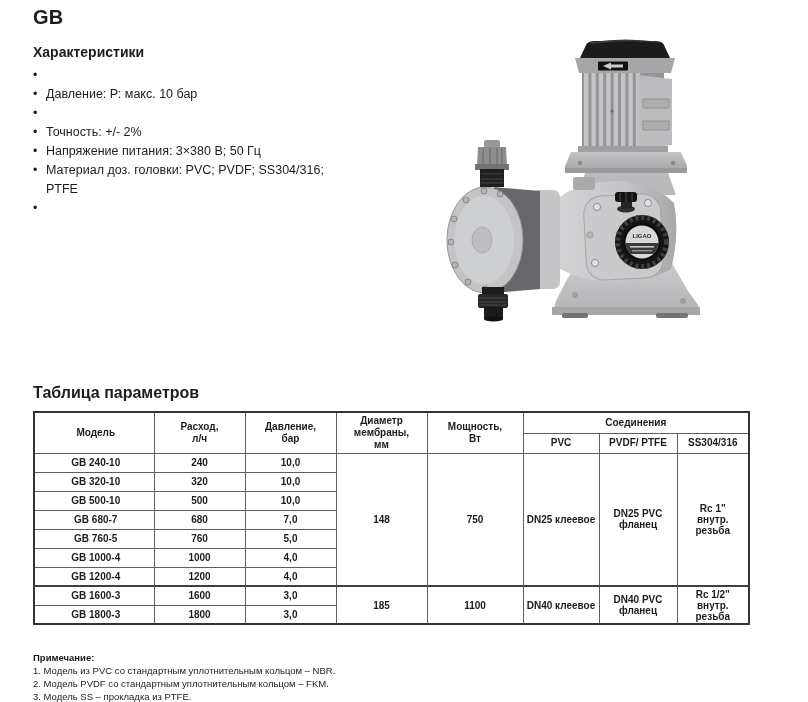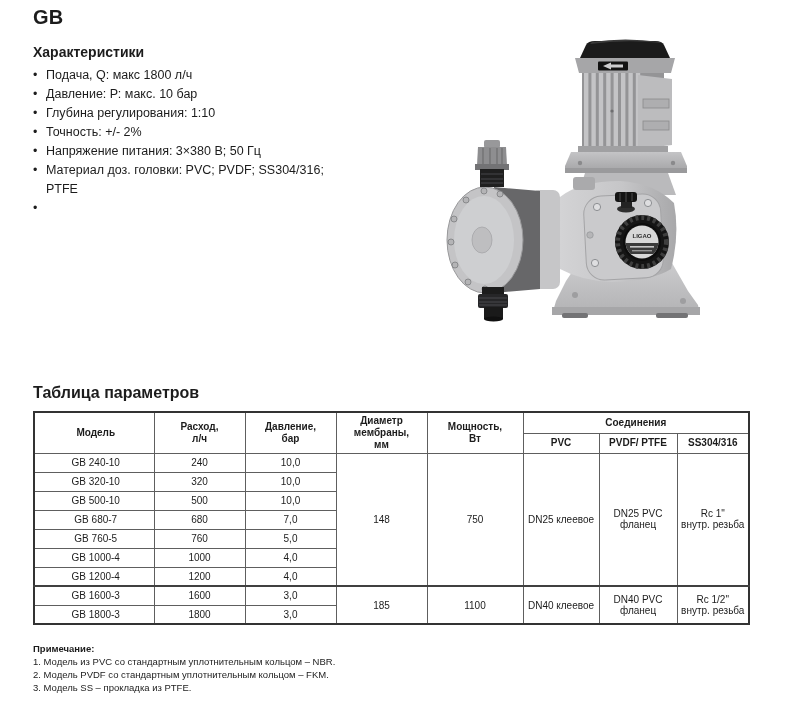--- a/index.html
+++ b/index.html
@@ -27,52 +27,50 @@
   .pump-figure { position:absolute; left:440px; top:25px; width:360px; height:320px; }
 
   .table-section { position:absolute; left:33px; top:384px; width:716px; }
   .table-heading { font-size:16px; font-weight:bold; margin-bottom:9px; }
   table.params {
     border-collapse:collapse; table-layout:fixed; width:715px;
     border:2px solid #333333;
   }
   table.params th, table.params td {
     border:1px solid #5e5e5e; font-size:10px; vertical-align:middle;
-    text-align:center; padding:1px 3px; white-space:pre-line;
+    text-align:center; padding:1px 3px; white-space:pre-line;font-weight:bold;
   }
   table.params thead th { font-weight:bold; line-height:12px; }
   table.params .hrow1 { height:21px; }
   table.params .hrow2 { height:20px; }
   table.params tbody tr { height:19px; }
   table.params .cell-left { text-align:center; padding-left:6px; }
   table.params tr.grp-start td { border-top:2px solid #404040; }
 
-  .notes { margin-top:17px; }
+  .notes { margin-top:26px; }
   .notes-heading { font-size:9.5px; font-weight:bold; line-height:13px; }
   .notes-item { font-size:9.5px; line-height:13px; }
 </style>
 </head>
 <body>
 
 <div class="page-title">GB</div>
 
 <div class="char-heading">Характеристики</div>
 
 <ul class="char-list">
   <li>
       <span class="bullet">•</span>
-      <span class="btext">Подача, Q: макс 1800 л/ч</span>
     </li>
   <li>
       <span class="bullet">•</span>
       <span class="btext">Давление: Р: макс. 10 бар</span>
     </li>
   <li>
       <span class="bullet">•</span>
-      <span class="btext">Глубина регулирования: 1:10</span>
     </li>
   <li>
       <span class="bullet">•</span>
       <span class="btext">Точность: +/- 2%</span>
     </li>
   <li>
       <span class="bullet">•</span>
       <span class="btext">Напряжение питания: 3×380 В; 50 Гц</span>
     </li>
   <li>

